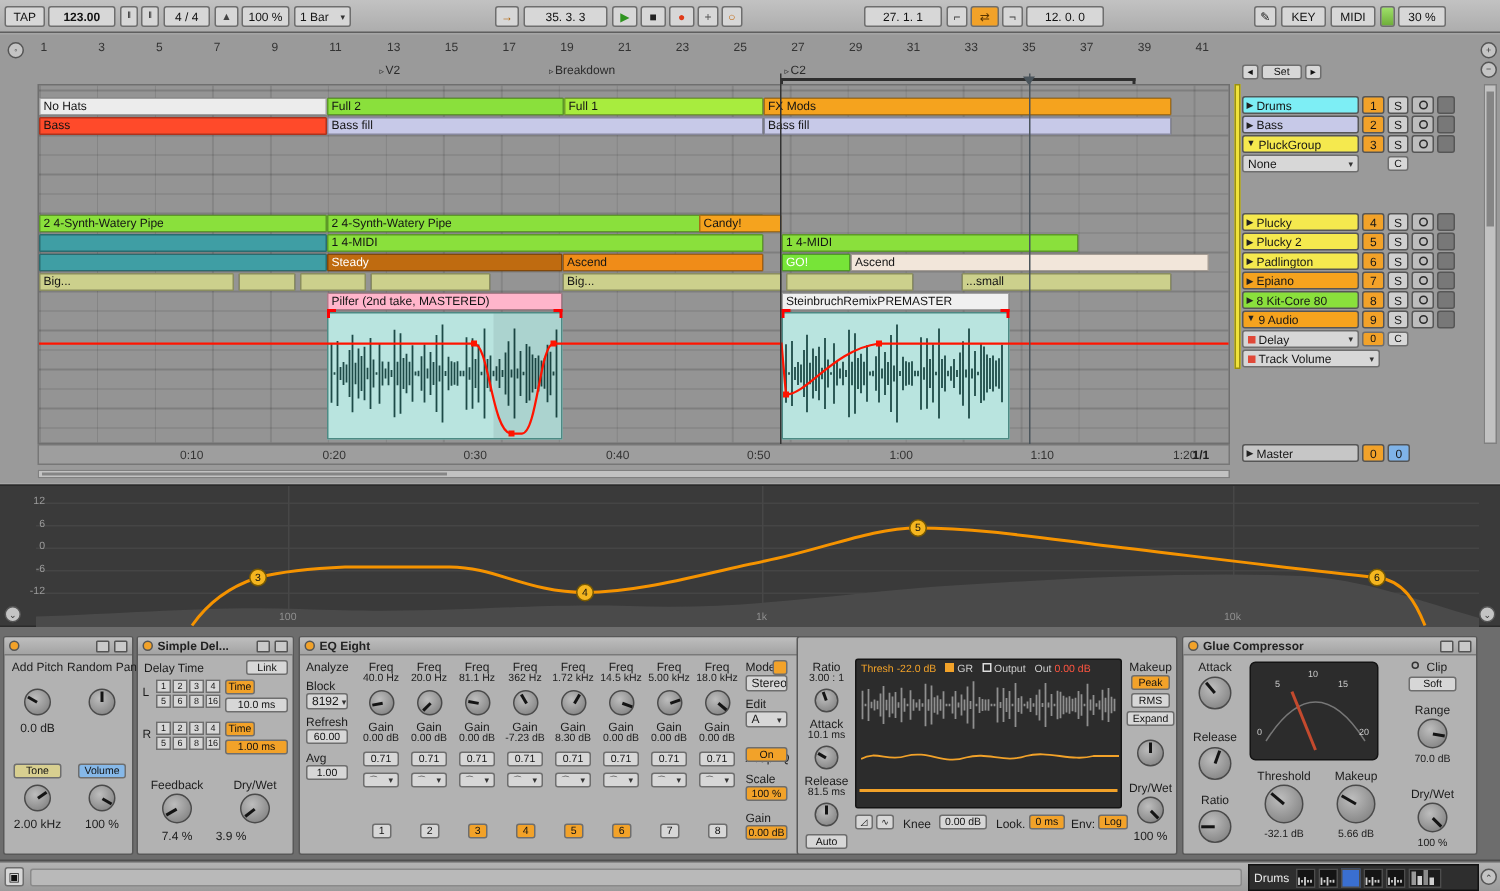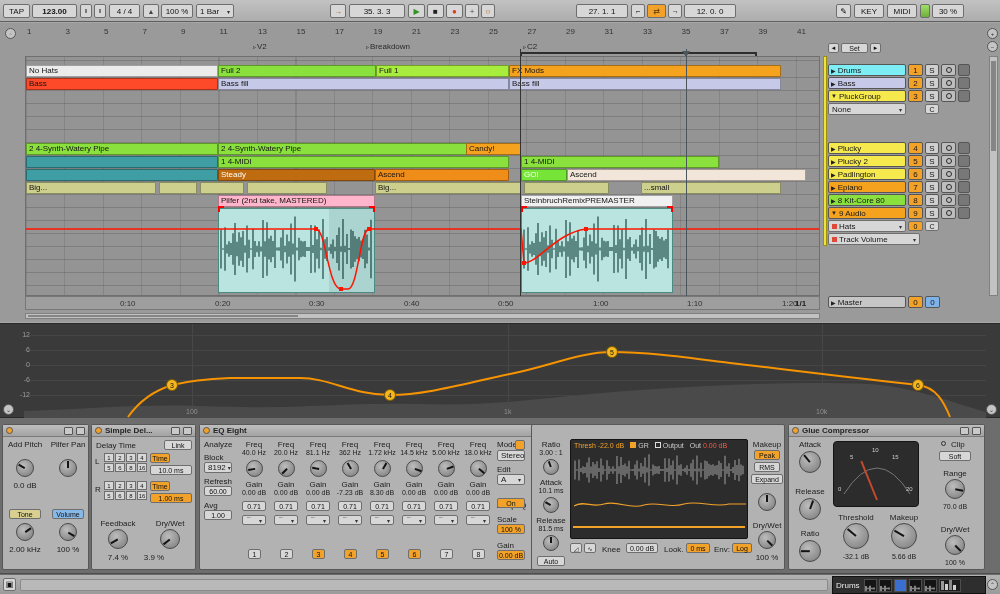--- a/index.html
+++ b/index.html
@@ -329,21 +329,21 @@
       </div>
     <div class="tnum">9</div>
     <div class="tsolo">S</div>
     <div class="tarm">
         <i></i>
       </div>
     <div class="tmeter"></div>
   </div>
   <div class="dd" style="left:828px;top:197px;width:78px;height:12px">
       <span class="sq" style="background:#e04838;width:5px;height:5px"></span>
-      <span>Hats</span>
+      <span>Delay</span>
     </div>
   <div class="bx sm amber" style="left:908px;top:198px;width:15px">0</div>
   <div class="bx sm" style="left:925px;top:198px;width:14px">C</div>
   <div class="dd" style="left:828px;top:210px;width:92px;height:12px">
       <span class="sq" style="background:#e04838;width:5px;height:5px"></span>
       <span>Track Volume</span>
     </div>
 
   <div class="trow" style="top:273px">
     <div class="tname" style="background:#c6c6c6">
@@ -394,21 +394,21 @@
 
   <div class="dev" style="left:2px;width:87px">
     <div class="dhead">
         <span class="pw"></span>
         <span class="hic mla"></span>
         <span class="hic"></span>
       </div>
     <div class="lbl c" style="left:2px;top:16px;width:40px;text-align:center;line-height:8px">Add Pitch</div>
     <div class="knob" style="left:13px;top:34px;width:18px;height:18px;--rot:-60deg"></div>
     <div class="lbl c" style="left:2px;top:56px;width:40px;justify-content:center">0.0 dB</div>
-    <div class="lbl c" style="left:45px;top:16px;width:40px;text-align:center;line-height:8px">Pilfer Pan</div>
+    <div class="lbl c" style="left:45px;top:16px;width:40px;text-align:center;line-height:8px">Random Pan</div>
     <div class="knob" style="left:56px;top:34px;width:18px;height:18px;--rot:0deg"></div>
     <div class="bx sm" style="left:6px;top:84px;width:32px;background:#d8cf90">Tone</div>
     <div class="knob" style="left:13px;top:98px;width:18px;height:18px;--rot:55deg"></div>
     <div class="lbl c" style="left:2px;top:120px;width:40px;justify-content:center">2.00 kHz</div>
     <div class="bx sm" style="left:49px;top:84px;width:32px;background:#86b8e8">Volume</div>
     <div class="knob" style="left:56px;top:98px;width:18px;height:18px;--rot:120deg"></div>
     <div class="lbl c" style="left:45px;top:120px;width:40px;justify-content:center">100 %</div>
   </div>
 
   <div class="dev" style="left:91px;width:105px">

